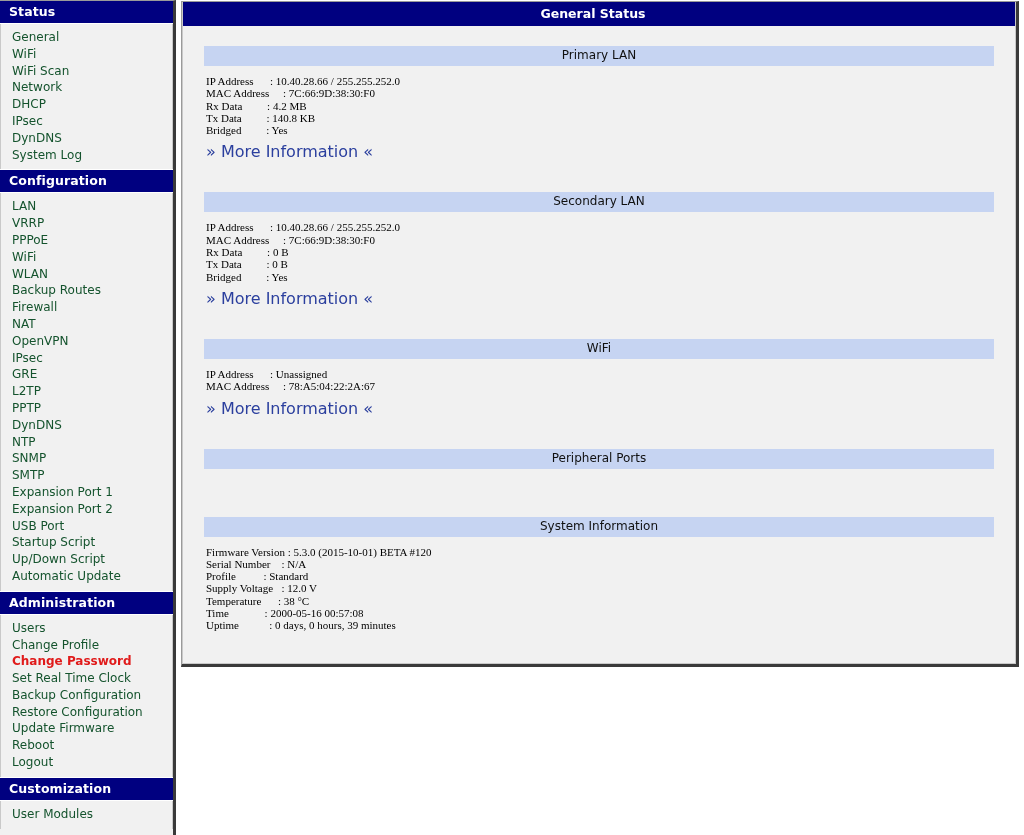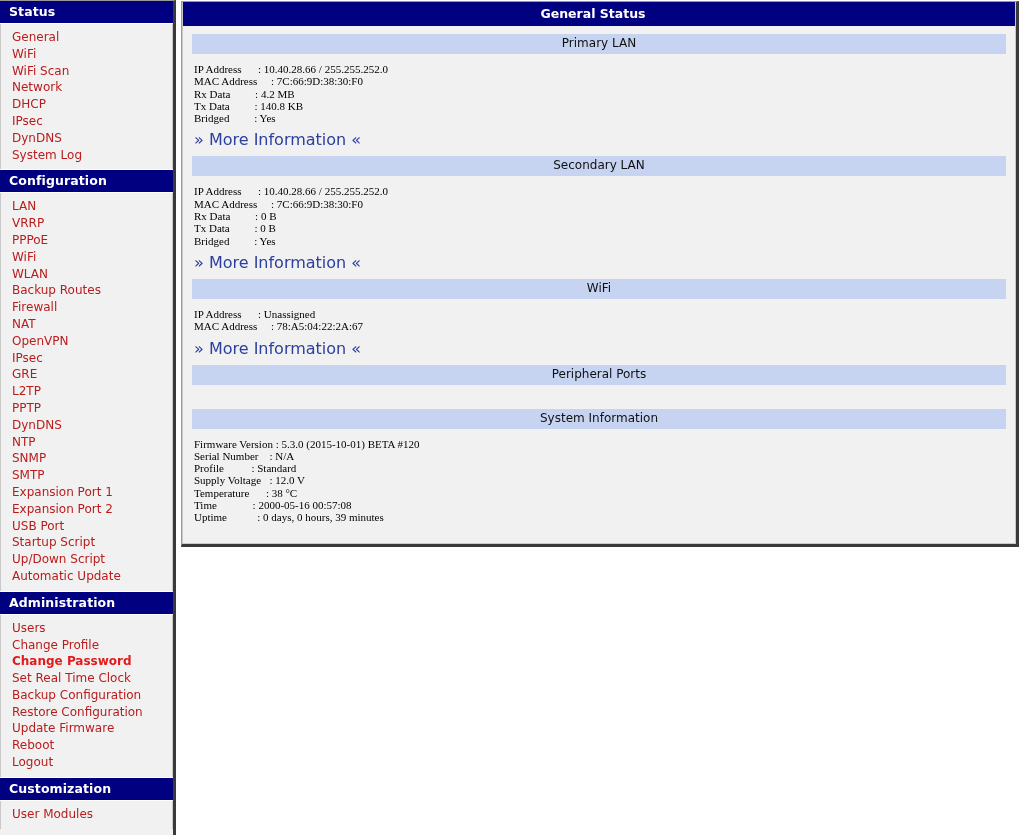--- a/index.html
+++ b/index.html
@@ -52,21 +52,21 @@
   .nav-group:first-child .nav-head { border-top: none; }
   .nav-list {
     background: #f1f1f1;
     border-left: 1px solid #c9c9c9;
     border-right: 1px solid #c9c9c9;
     padding: 5px 0 6px 0;
     box-sizing: border-box;
   }
   .nav-item {
     display: block;
-    color: #b91c1c;
+    color: #14532d;
     font-size: 12px;
     line-height: 16.8px;
     padding: 0 0 0 11px;
     text-decoration: none;
     white-space: nowrap;
     cursor: pointer;
   }
   .nav-item.current {
     color: #e01b1b;
     font-weight: bold;
@@ -93,21 +93,21 @@
   .page-title {
     background: #000080;
     color: #ffffff;
     font-weight: bold;
     font-size: 12.5px;
     text-align: center;
     padding: 5px 12px 6px 0;
     line-height: 13px;
   }
   .section {
-    padding: 0;
+    padding: 12px;
   }
   .section-head {
     background: #c6d4f2;
     color: #101010;
     font-size: 12px;
     text-align: center;
     padding: 3px 0 4px 0;
     margin: 8px 9px 0 9px;
     line-height: 13px;
   }

